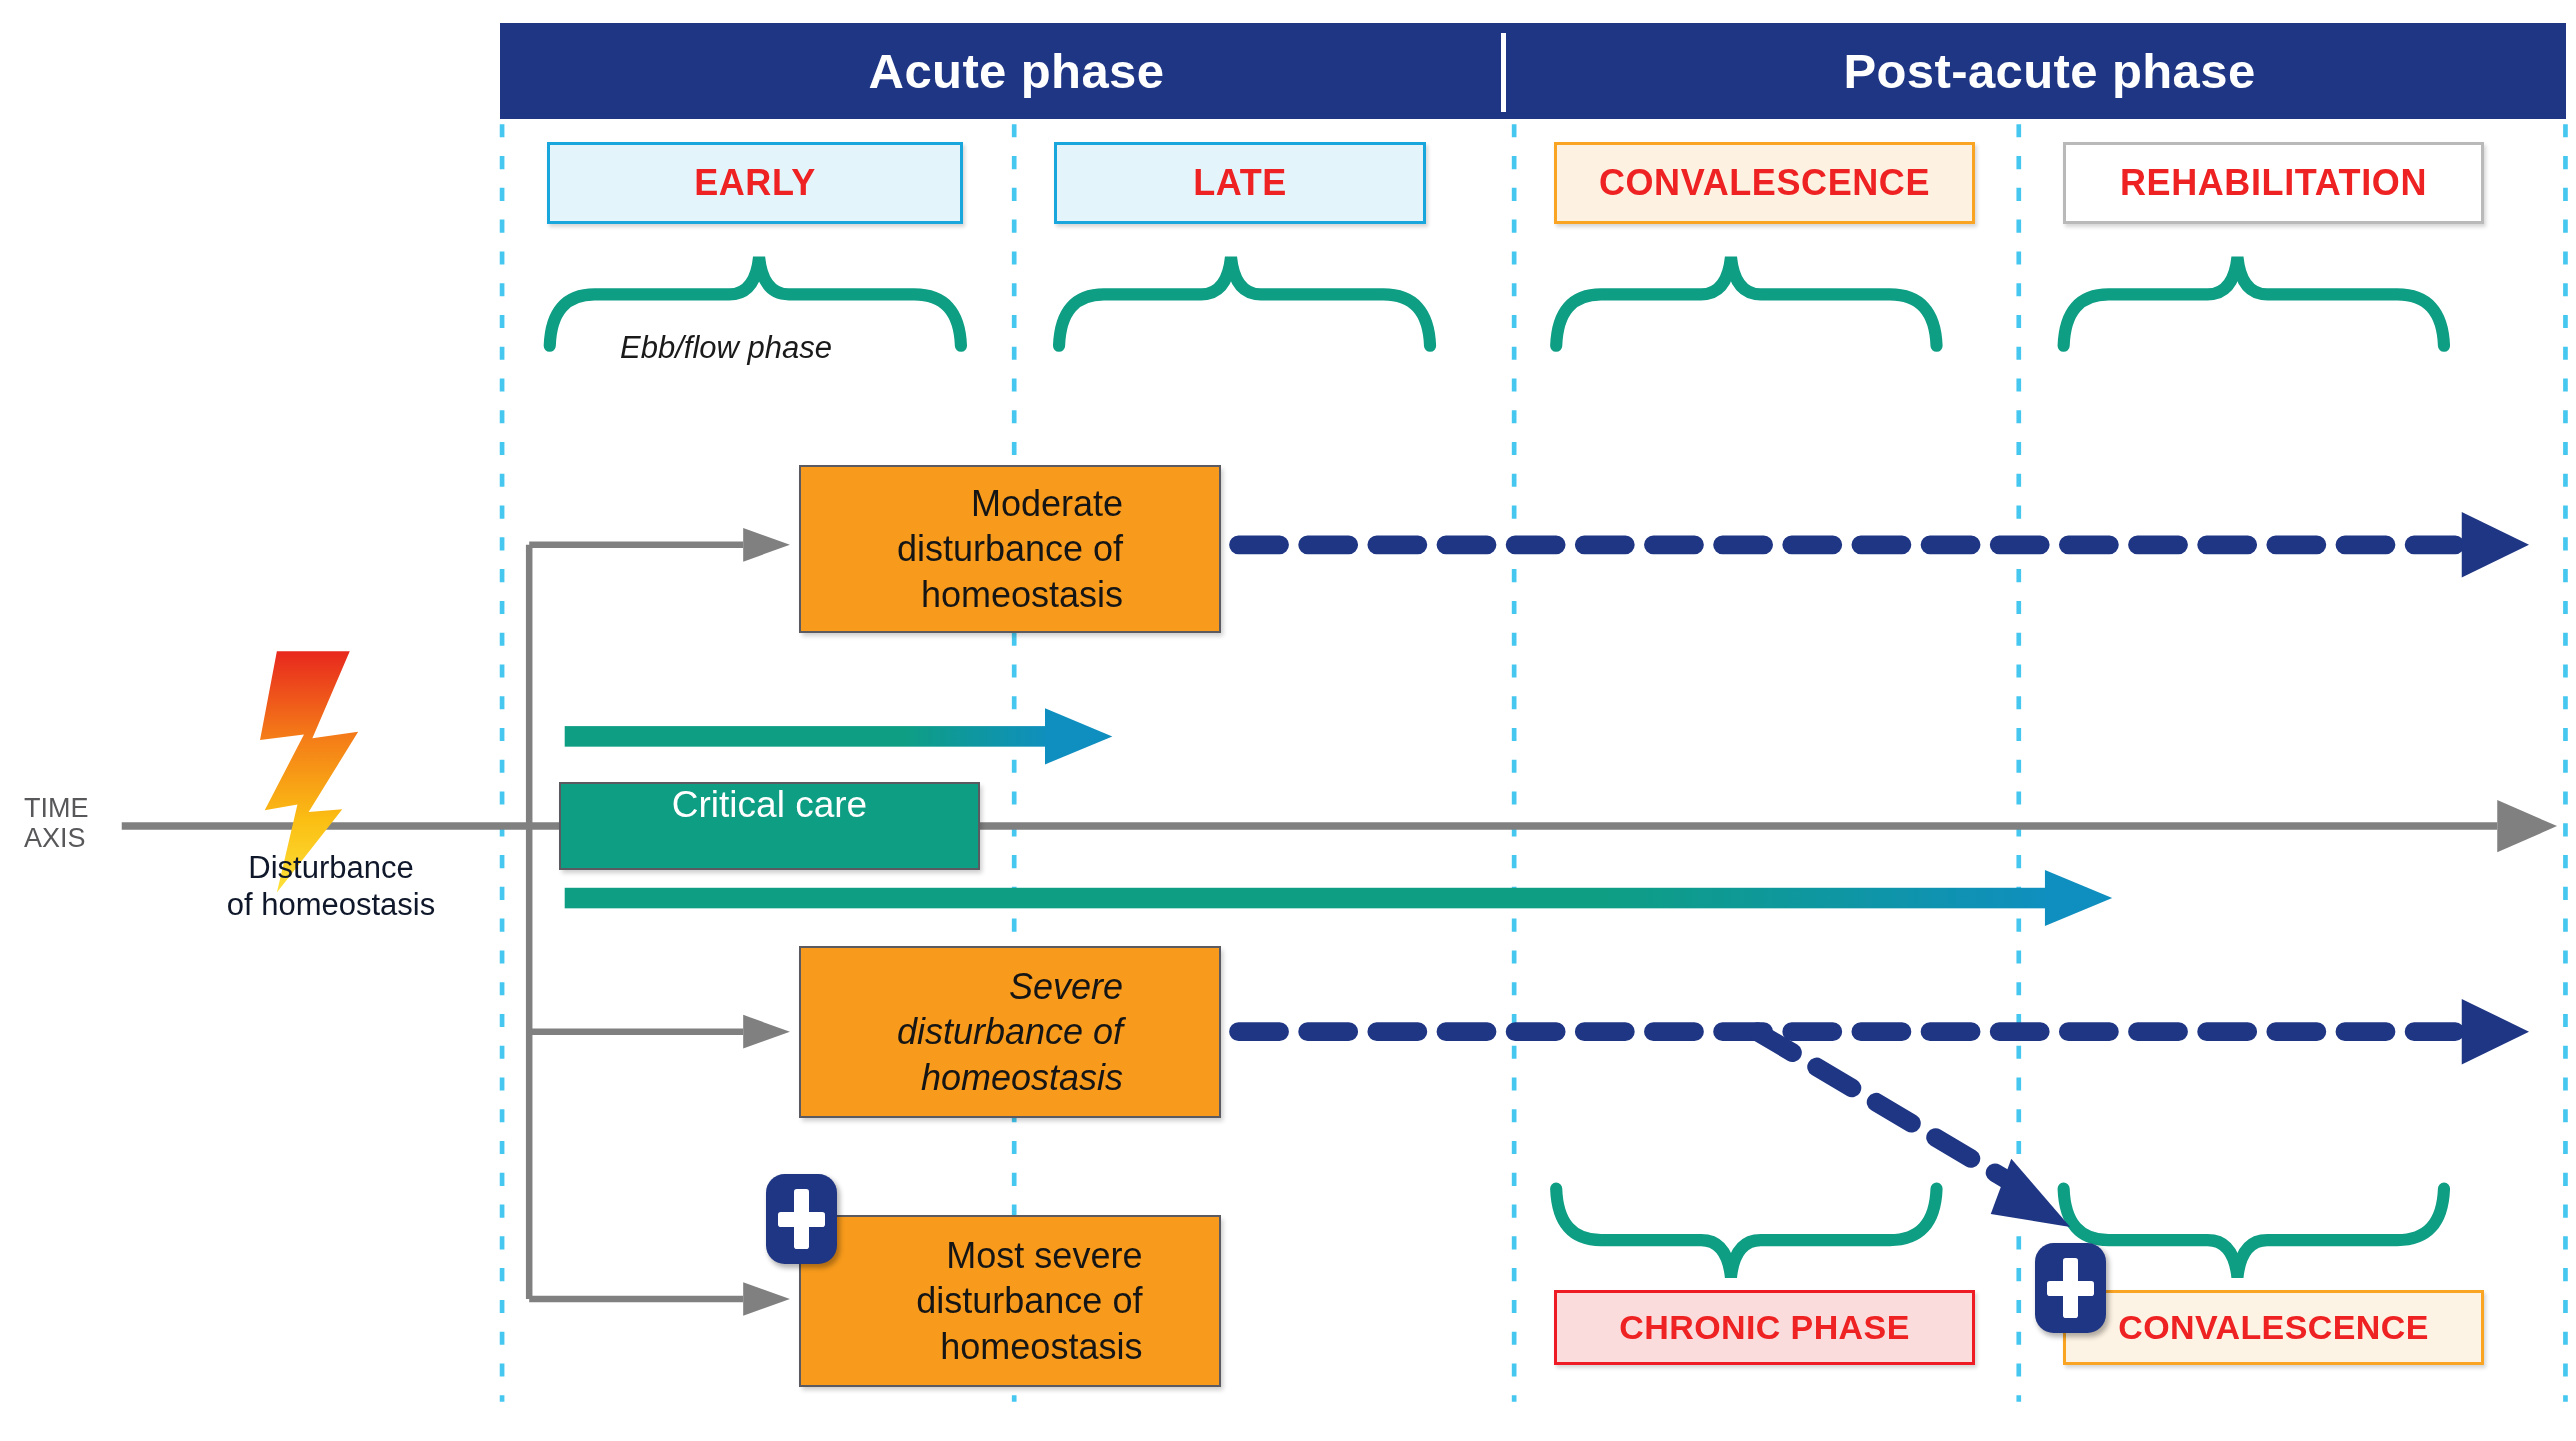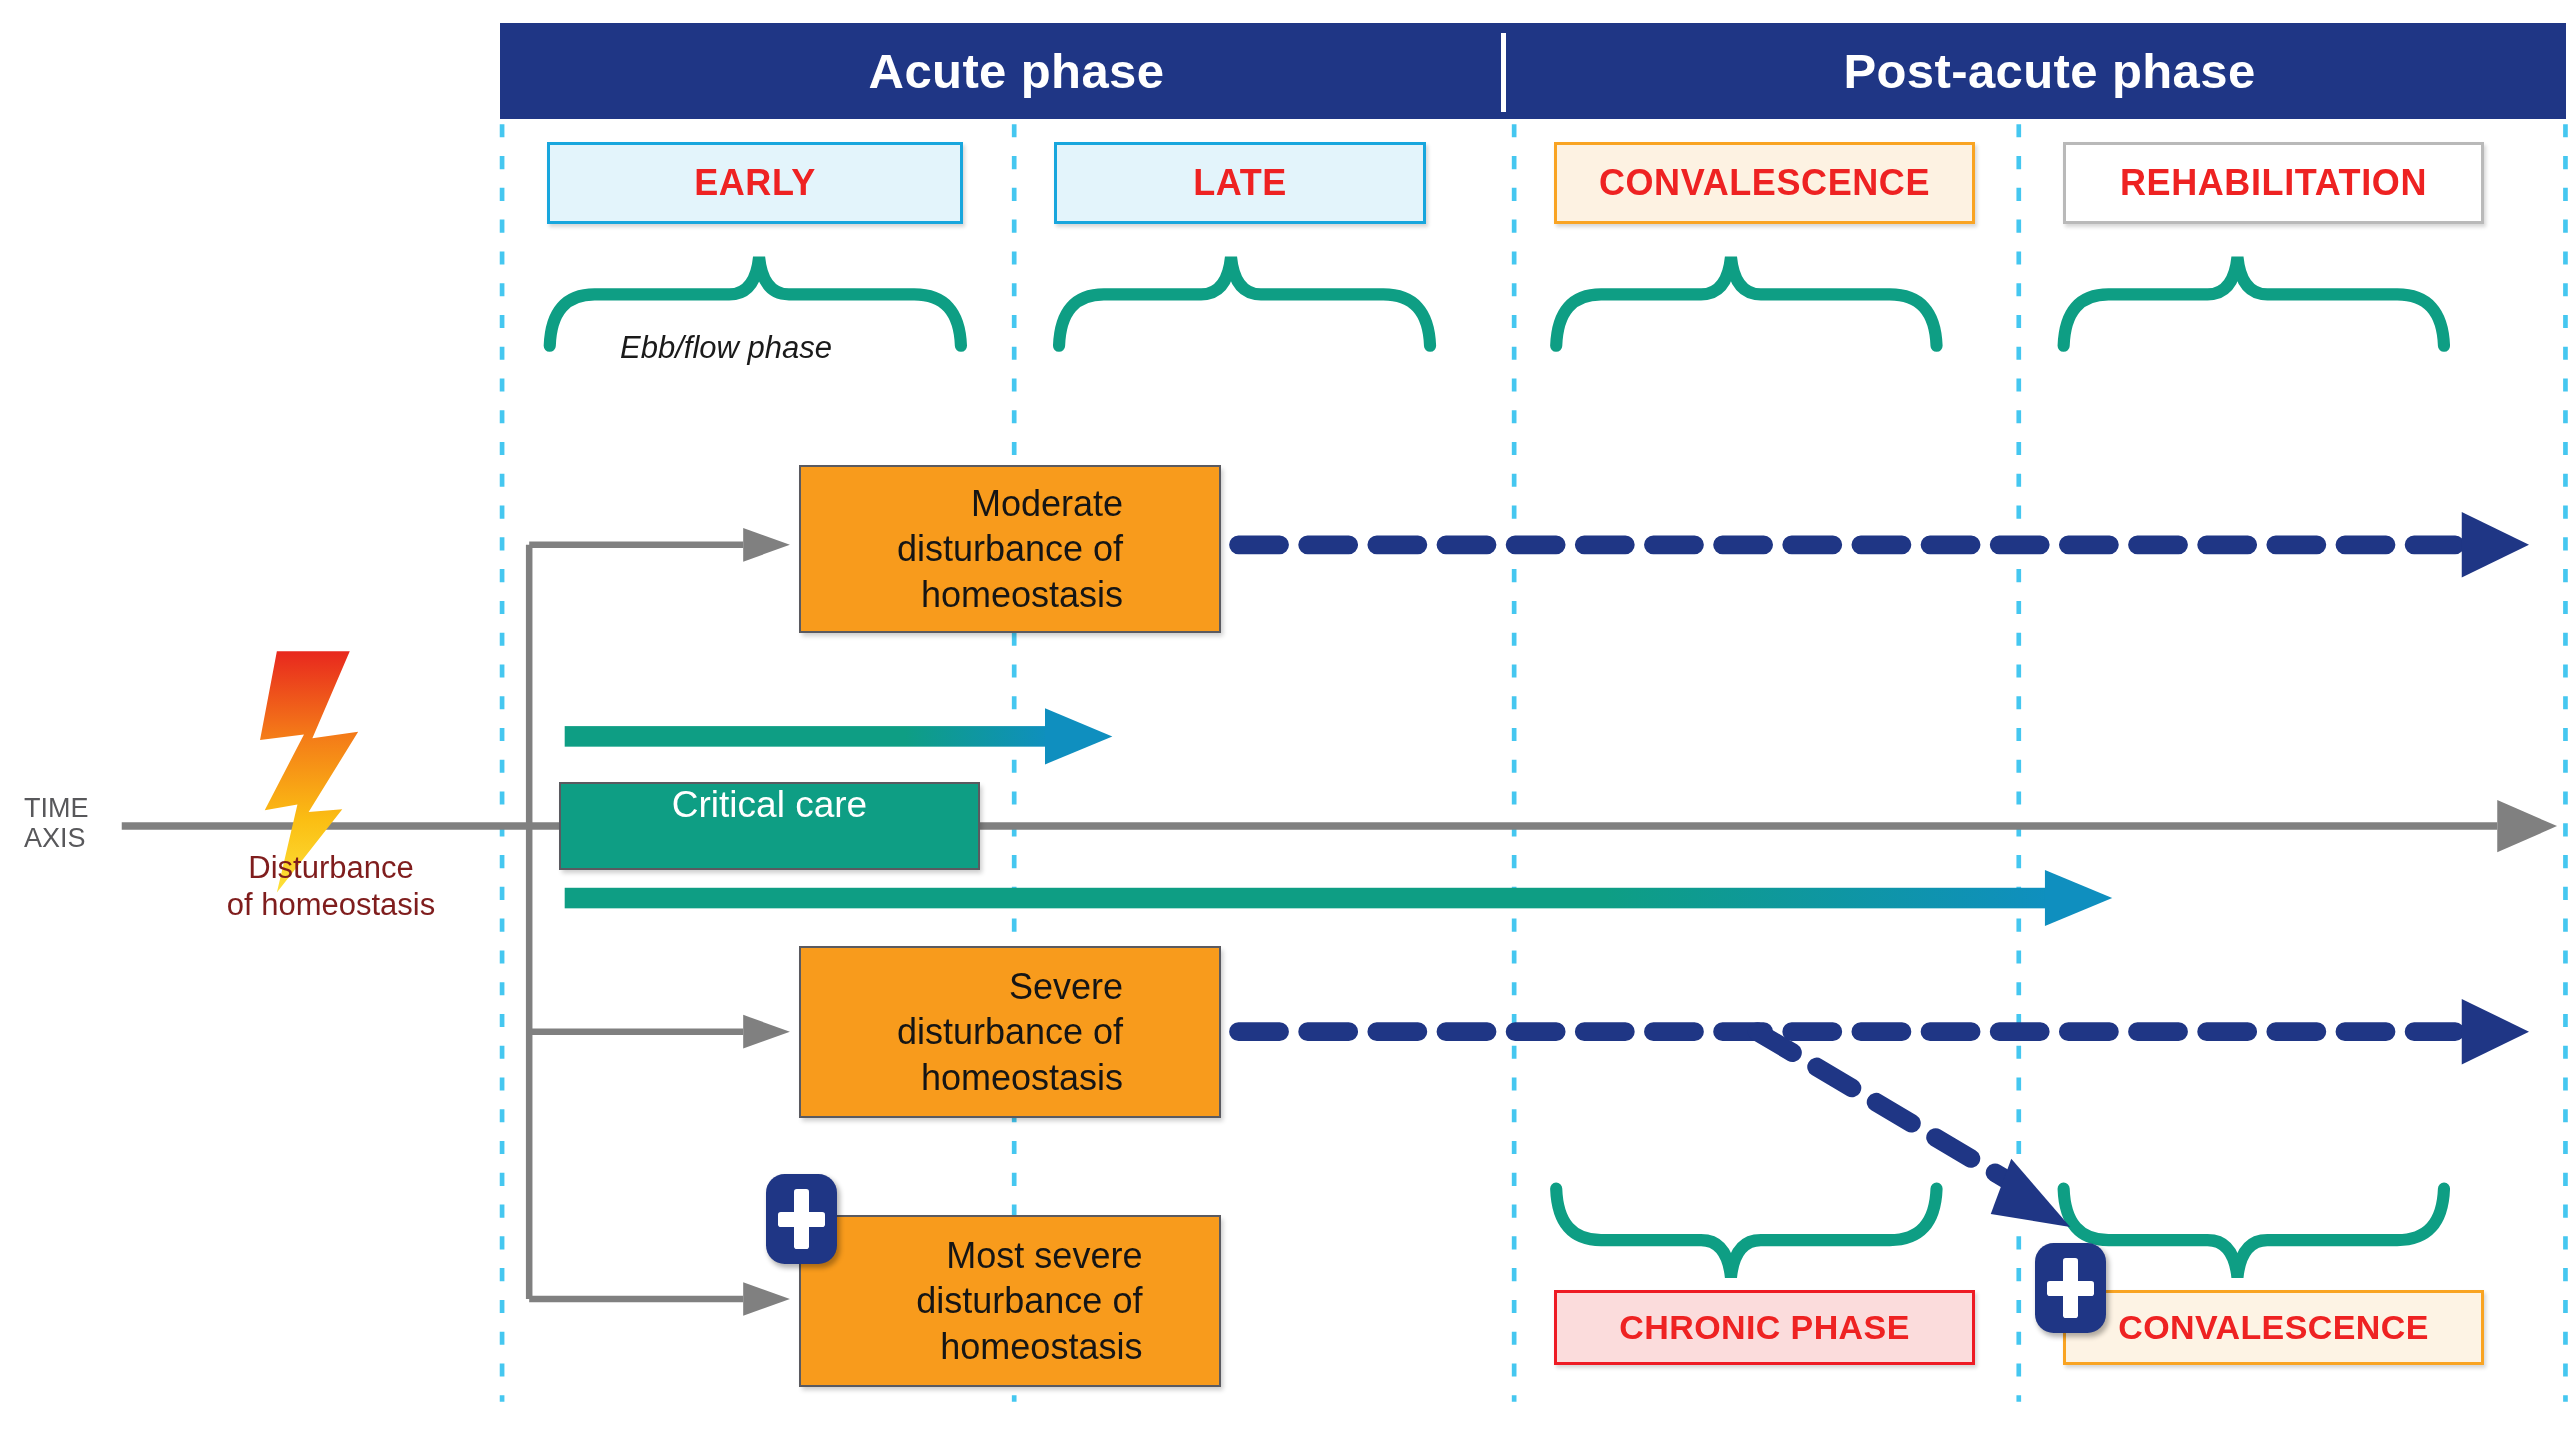--- a/index.html
+++ b/index.html
@@ -143,21 +143,21 @@
   .time-axis-label {
     position: absolute;
     font-size: 27px;
     color: #58585B;
     line-height: 1.12;
     white-space: nowrap;
   }
   .disturbance-label {
     position: absolute;
     font-size: 31px;
-    color: #7f1d1d;
+    color: #0f172a;
     text-align: center;
     line-height: 1.2;
     white-space: nowrap;
   }
 
   
   .cross-badge {
     position: absolute;
     width: 71px;
     height: 90px;
@@ -294,21 +294,21 @@
   <div class="stage-box stage-rehab" style="left:2063px; top:142px; width:421px;">REHABILITATION</div>
 
   <div class="ebb-label" style="left:620px; top:330px;font-style:italic;">Ebb/flow phase</div>
 
   <div class="outcome-box" style="left:799px; top:465px; width:422px; height:168px;">
     <span style="white-space:pre-line;">Moderate
 disturbance of
 homeostasis</span>
   </div>
 
-  <div class="outcome-box" style="left:799px; top:946px; width:422px; height:172px;">
+  <div class="outcome-box" style="left:799px; top:946px; width:422px; height:172px;font-style:italic;">
     <span style="white-space:pre-line;">Severe
 disturbance of
 homeostasis</span>
   </div>
 
   <div class="outcome-box" style="left:799px; top:1215px; width:422px; height:172px;padding-left:48px;">
     <span style="white-space:pre-line;">Most severe
 disturbance of
 homeostasis</span>
   </div>

